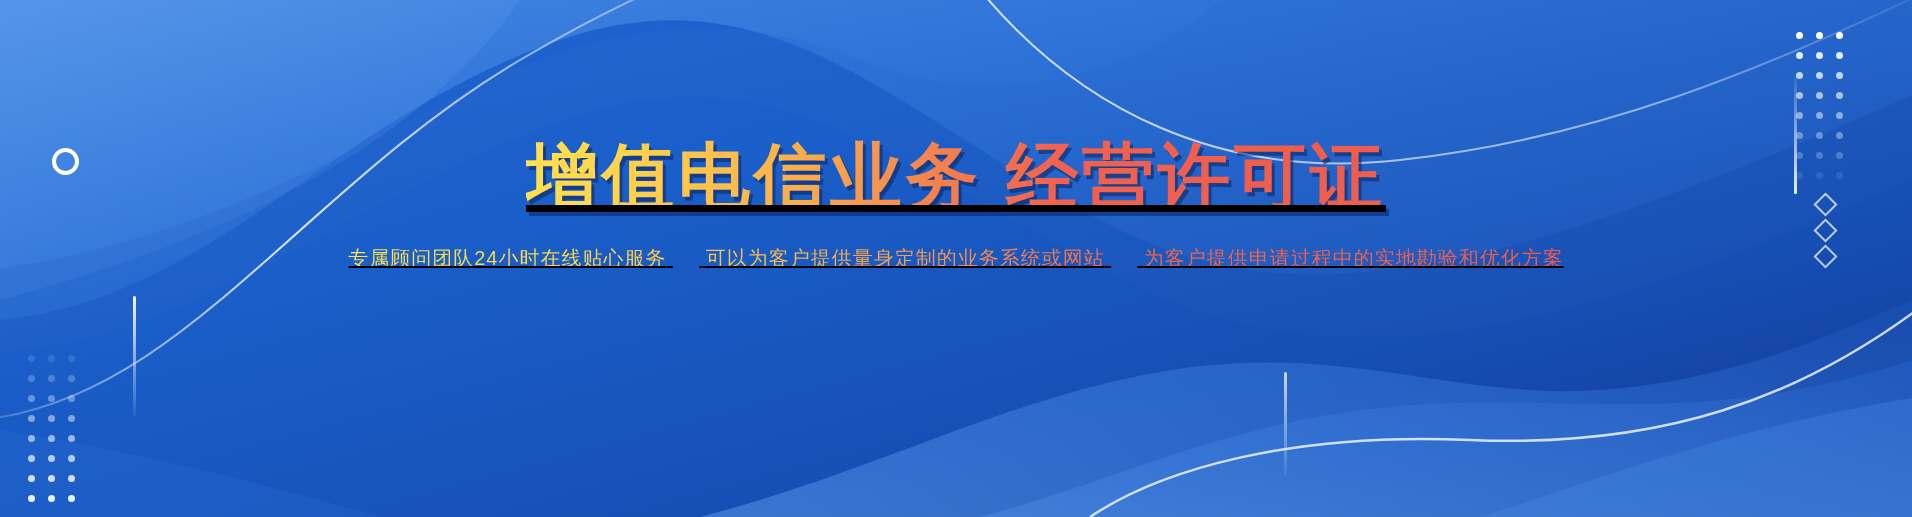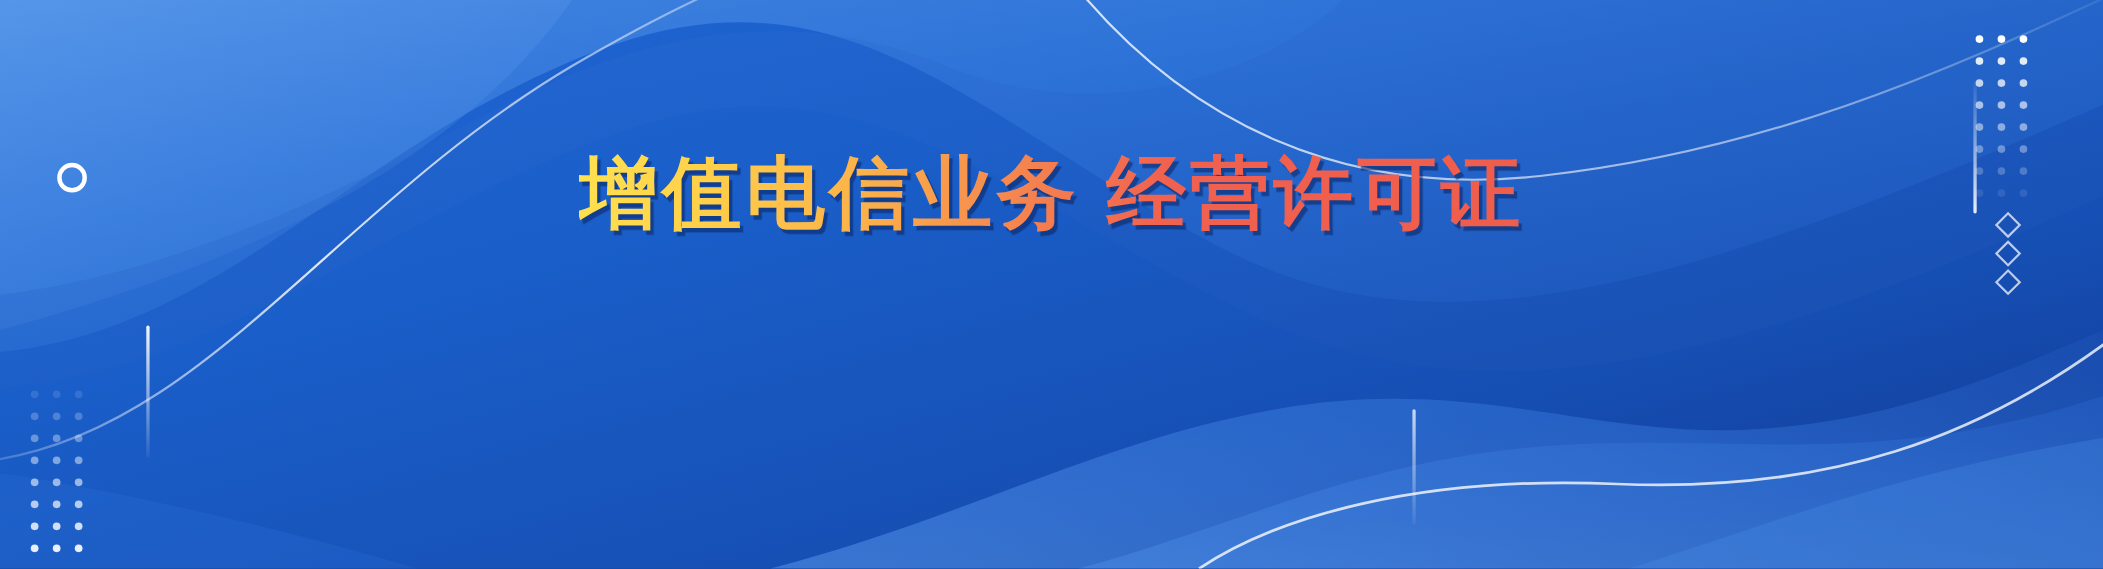--- a/index.html
+++ b/index.html
@@ -98,20 +98,21 @@
     position: absolute;
     left: 0;
     top: 0;
     width: 1912px;
     height: 395px;
     display: flex;
     flex-direction: column;
     align-items: center;
     justify-content: flex-start;
     pointer-events: none;
+    text-decoration: underline;
   }
   #headline {
     margin-top: 140px;
     font-size: 72px;
     line-height: 1;
     font-weight: bold;
     letter-spacing: 4px;
     white-space: nowrap;
     background: linear-gradient(95deg,
         #ffe14f 0%,
@@ -280,15 +281,22 @@
   </div>
 
   <div id="ring-deco"></div>
 
   <div id="vbar-left" class="vbar"></div>
   <div id="vbar-right" class="vbar"></div>
   <div id="vbar-mid" class="vbar"></div>
 
   <div id="text-block">
     <div id="headline">增值电信业务 经营许可证</div>
+    <div id="subline">
+      <span>专属顾问团队24小时在线贴心服务</span>
+      <span class="gap"></span>
+      <span>可以为客户提供量身定制的业务系统或网站</span>
+      <span class="gap"></span>
+      <span>为客户提供申请过程中的实地勘验和优化方案</span>
+    </div>
   </div>
 
 </div>
 
 </body></html>

